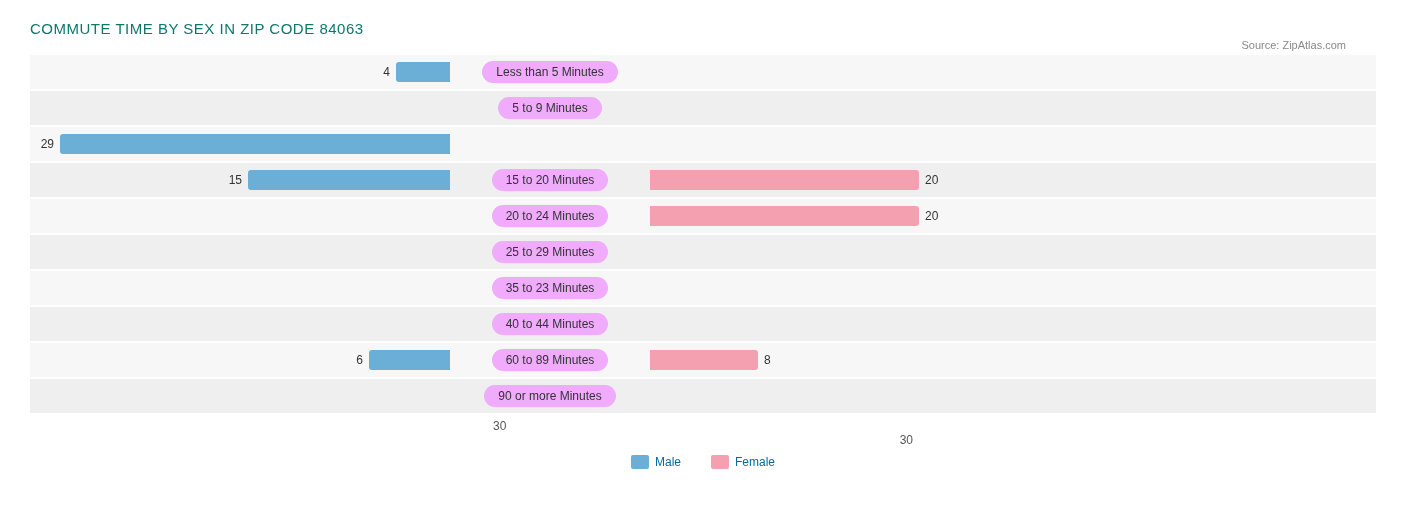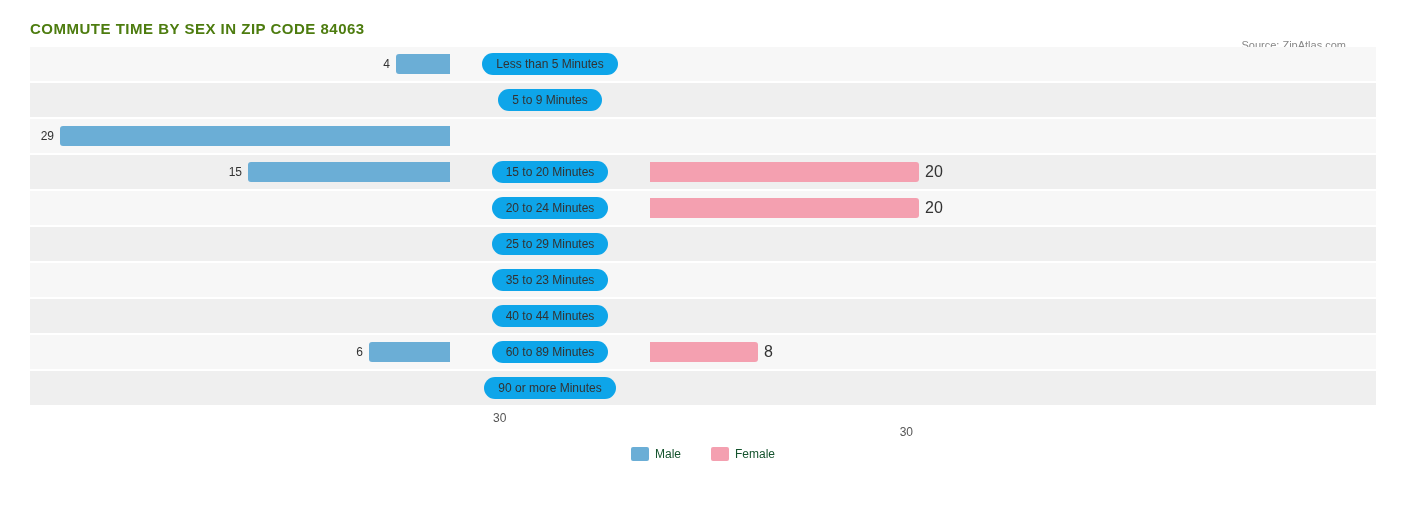--- a/index.html
+++ b/index.html
@@ -5,24 +5,24 @@
     * { box-sizing: border-box; margin: 0; padding: 0; }
     body {
       font-family: Arial, sans-serif;
       background: #fff;
       width: 1406px;
       min-height: 523px;
       padding: 20px 30px 30px 30px;
     }
     .title {
       font-size: 15px;
-      font-weight: bold;
+      font-weight: normal;
       text-transform: uppercase;
-      color: #4d7c0f;
-      margin-bottom: 10px;
+      color: #0f766e;
+      margin-bottom: 18px;
       letter-spacing: 0.5px;
     }
     .source {
       position: absolute;
       top: 19px;
       right: 30px;
       font-size: 11px;
       color: #888;
     }
     .chart-container {
@@ -54,21 +54,21 @@
       justify-content: flex-start;
       width: 420px;
       flex-shrink: 0;
     }
     .label-cell {
       width: 200px;
       flex-shrink: 0;
       text-align: center;
     }
     .label-pill {
-      background: #0ea5e9;
+      background: #f0abfc;
       border-radius: 12px;
       padding: 4px 14px;
       font-size: 12px;
       color: #333;
       display: inline-block;
       white-space: nowrap;
     }
     .male-bar-wrap {
       display: flex;
       align-items: center;
@@ -96,21 +96,21 @@
       min-width: 0;
     }
     .val-male {
       font-size: 12px;
       color: #333;
       min-width: 20px;
       text-align: right;
       flex-shrink: 0;
     }
     .val-female {
-      font-size: 16px;
+      font-size: 12px;
       color: #333;
       min-width: 20px;
       text-align: left;
       flex-shrink: 0;
     }
     .axis-row {
       display: flex;
       align-items: center;
       margin-top: 6px;
       flex-direction: column;
@@ -136,21 +136,21 @@
       display: flex;
       justify-content: center;
       gap: 30px;
       margin-top: 8px;
     }
     .legend-item {
       display: flex;
       align-items: center;
       gap: 6px;
       font-size: 12px;
-      color: #14532d;
+      color: #0369a1;
     }
     .legend-box-male {
       width: 18px;
       height: 14px;
       background: #6baed6;
       border-radius: 2px;
     }
     .legend-box-female {
       width: 18px;
       height: 14px;

